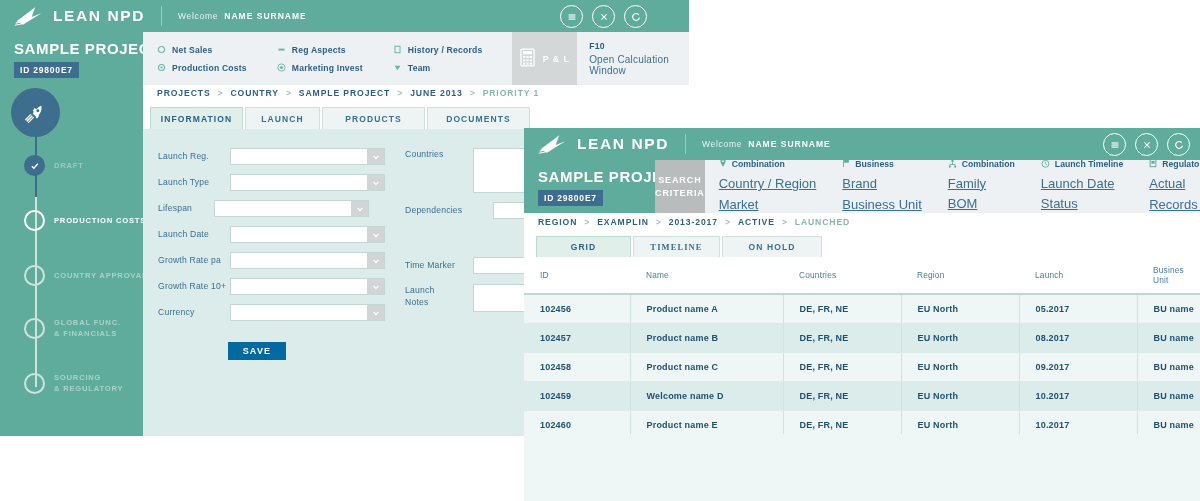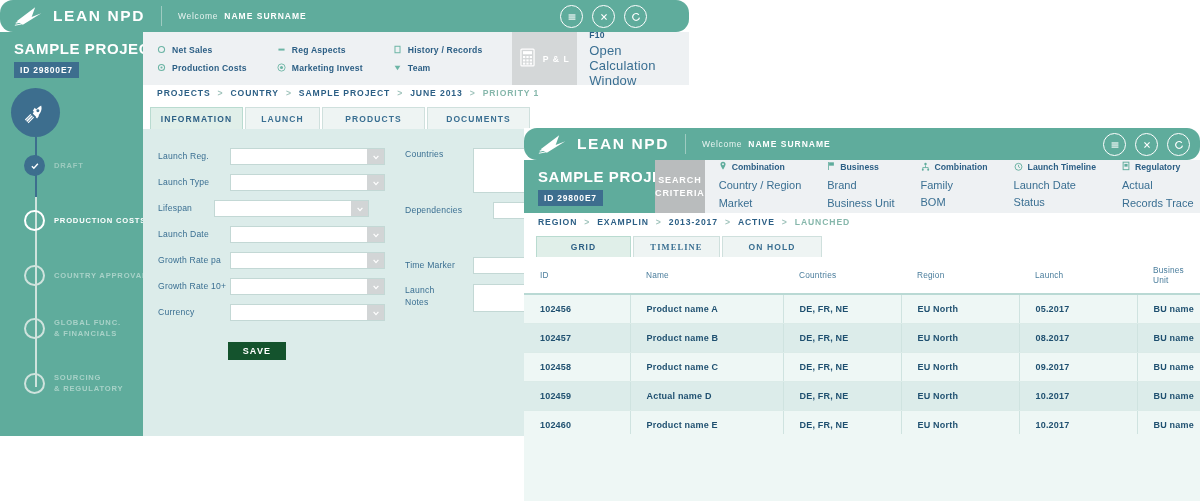--- a/index.html
+++ b/index.html
@@ -8,21 +8,20 @@
     background:#ffffff;
     font-family:"Liberation Sans", sans-serif;
     -webkit-font-smoothing:antialiased;
   }
 
   
   .window{position:absolute;background:#ffffff;}
   .topbar{
     background:#5fac9c;height:32px;display:flex;align-items:center;
     position:relative;
-    border-radius:13px;
   }
   .logo-wrap{display:flex;align-items:center;padding-left:14px;}
   .logo-mark{width:30px;height:22px;margin-right:9px;flex:none;}
   .logo-text{
     color:#ffffff;font-size:15.5px;letter-spacing:1.6px;font-weight:bold;
     white-space:nowrap;
   }
   .topbar-div{width:1px;height:20px;background:#9ecbc1;margin:0 16px;}
   .welcome{font-size:8.5px;color:#e9f4f1;letter-spacing:.7px;white-space:nowrap;}
   .welcome b{color:#ffffff;font-weight:bold;letter-spacing:1px;}
@@ -53,35 +52,35 @@
   .pl-block{
     background:#d4d7d8;display:flex;align-items:center;justify-content:center;
     gap:8px;color:#ffffff;font-size:8.6px;font-weight:bold;letter-spacing:1px;
     cursor:pointer;
   }
   .f10{
     background:#eef1f3;display:flex;flex-direction:column;justify-content:center;
     padding-left:12px;box-sizing:border-box;
   }
   .f10 .k{font-size:8.6px;font-weight:bold;color:#2c5f85;letter-spacing:.3px;}
-  .f10 .d{font-size:13px;color:#3a6f92;margin-top:3px;letter-spacing:.2px;}
+  .f10 .d{font-size:10px;color:#3a6f92;margin-top:3px;letter-spacing:.2px;}
 
   
   .crit-label{
     background:#b9bcbd;color:#ffffff;font-size:9px;font-weight:bold;
     letter-spacing:.9px;display:flex;flex-direction:column;align-items:center;
     justify-content:center;line-height:1.35;cursor:pointer;
   }
   .crit-area{background:#eef1f3;flex:1;display:flex;align-items:center;
              padding-left:14px;box-sizing:border-box;gap:0;}
   .crit-col{margin-right:26px;}
   .crit-head{display:flex;align-items:center;font-size:8.7px;font-weight:bold;
              color:#2c5f85;white-space:nowrap;margin-bottom:4px;cursor:pointer;}
-  .crit-sub{font-size:11px;color:#3a6f92;white-space:nowrap;line-height:1.55;
-            cursor:pointer;}
+  .crit-sub{font-size:13px;color:#3a6f92;white-space:nowrap;line-height:1.55;
+            cursor:pointer;text-decoration:underline;}
 
   
   .sidebar{background:#5fac9c;position:absolute;}
   .rocket{
     width:49px;height:49px;border-radius:50%;background:#3d6e8e;
     position:absolute;left:11px;top:3px;display:flex;align-items:center;
     justify-content:center;
   }
   .track{position:absolute;left:34.5px;top:52px;width:2px;background:#cfe3dd;}
   .track-done{position:absolute;left:34.5px;top:52px;width:2px;background:#3d6e8e;}
@@ -114,21 +113,21 @@
   
   .form-pane{background:#dcecea;position:absolute;box-sizing:border-box;}
   .frow{display:flex;align-items:center;position:absolute;}
   .flabel{font-size:8.6px;color:#3a6f92;letter-spacing:.2px;line-height:1.4;}
   .fctrl{display:flex;background:#ffffff;border:1px solid #c3d8d5;
          box-sizing:border-box;}
   .fctrl .fin{flex:1;background:#ffffff;}
   .fcaret{width:17px;background:#d2d5d6;display:flex;align-items:center;
           justify-content:center;cursor:pointer;}
   .save-btn{
-    position:absolute;background:#14532d;color:#ffffff;font-size:9px;
+    position:absolute;background:#0369a1;color:#ffffff;font-size:9px;
     font-weight:bold;letter-spacing:1.2px;display:flex;align-items:center;
     justify-content:center;cursor:pointer;
   }
 
   
   .tbl{position:absolute;width:100%;border-collapse:collapse;}
   .tbl th{
     font-size:8.3px;color:#4a7d9c;font-weight:normal;text-align:left;
     padding:8px 0 8px 16px;letter-spacing:.2px;background:#ffffff;
     border-bottom:2px solid #b9d9d4;
@@ -624,21 +623,21 @@
       <tr class="odd">
         <td>102458</td>
         <td>Product name C</td>
         <td>DE, FR, NE</td>
         <td>EU North</td>
         <td>09.2017</td>
         <td>BU name</td>
       </tr>
       <tr class="even">
         <td>102459</td>
-        <td>Actual name D</td>
+        <td>Welcome name D</td>
         <td>DE, FR, NE</td>
         <td>EU North</td>
         <td>10.2017</td>
         <td>BU name</td>
       </tr>
       <tr class="odd">
         <td>102460</td>
         <td>Product name E</td>
         <td>DE, FR, NE</td>
         <td>EU North</td>

